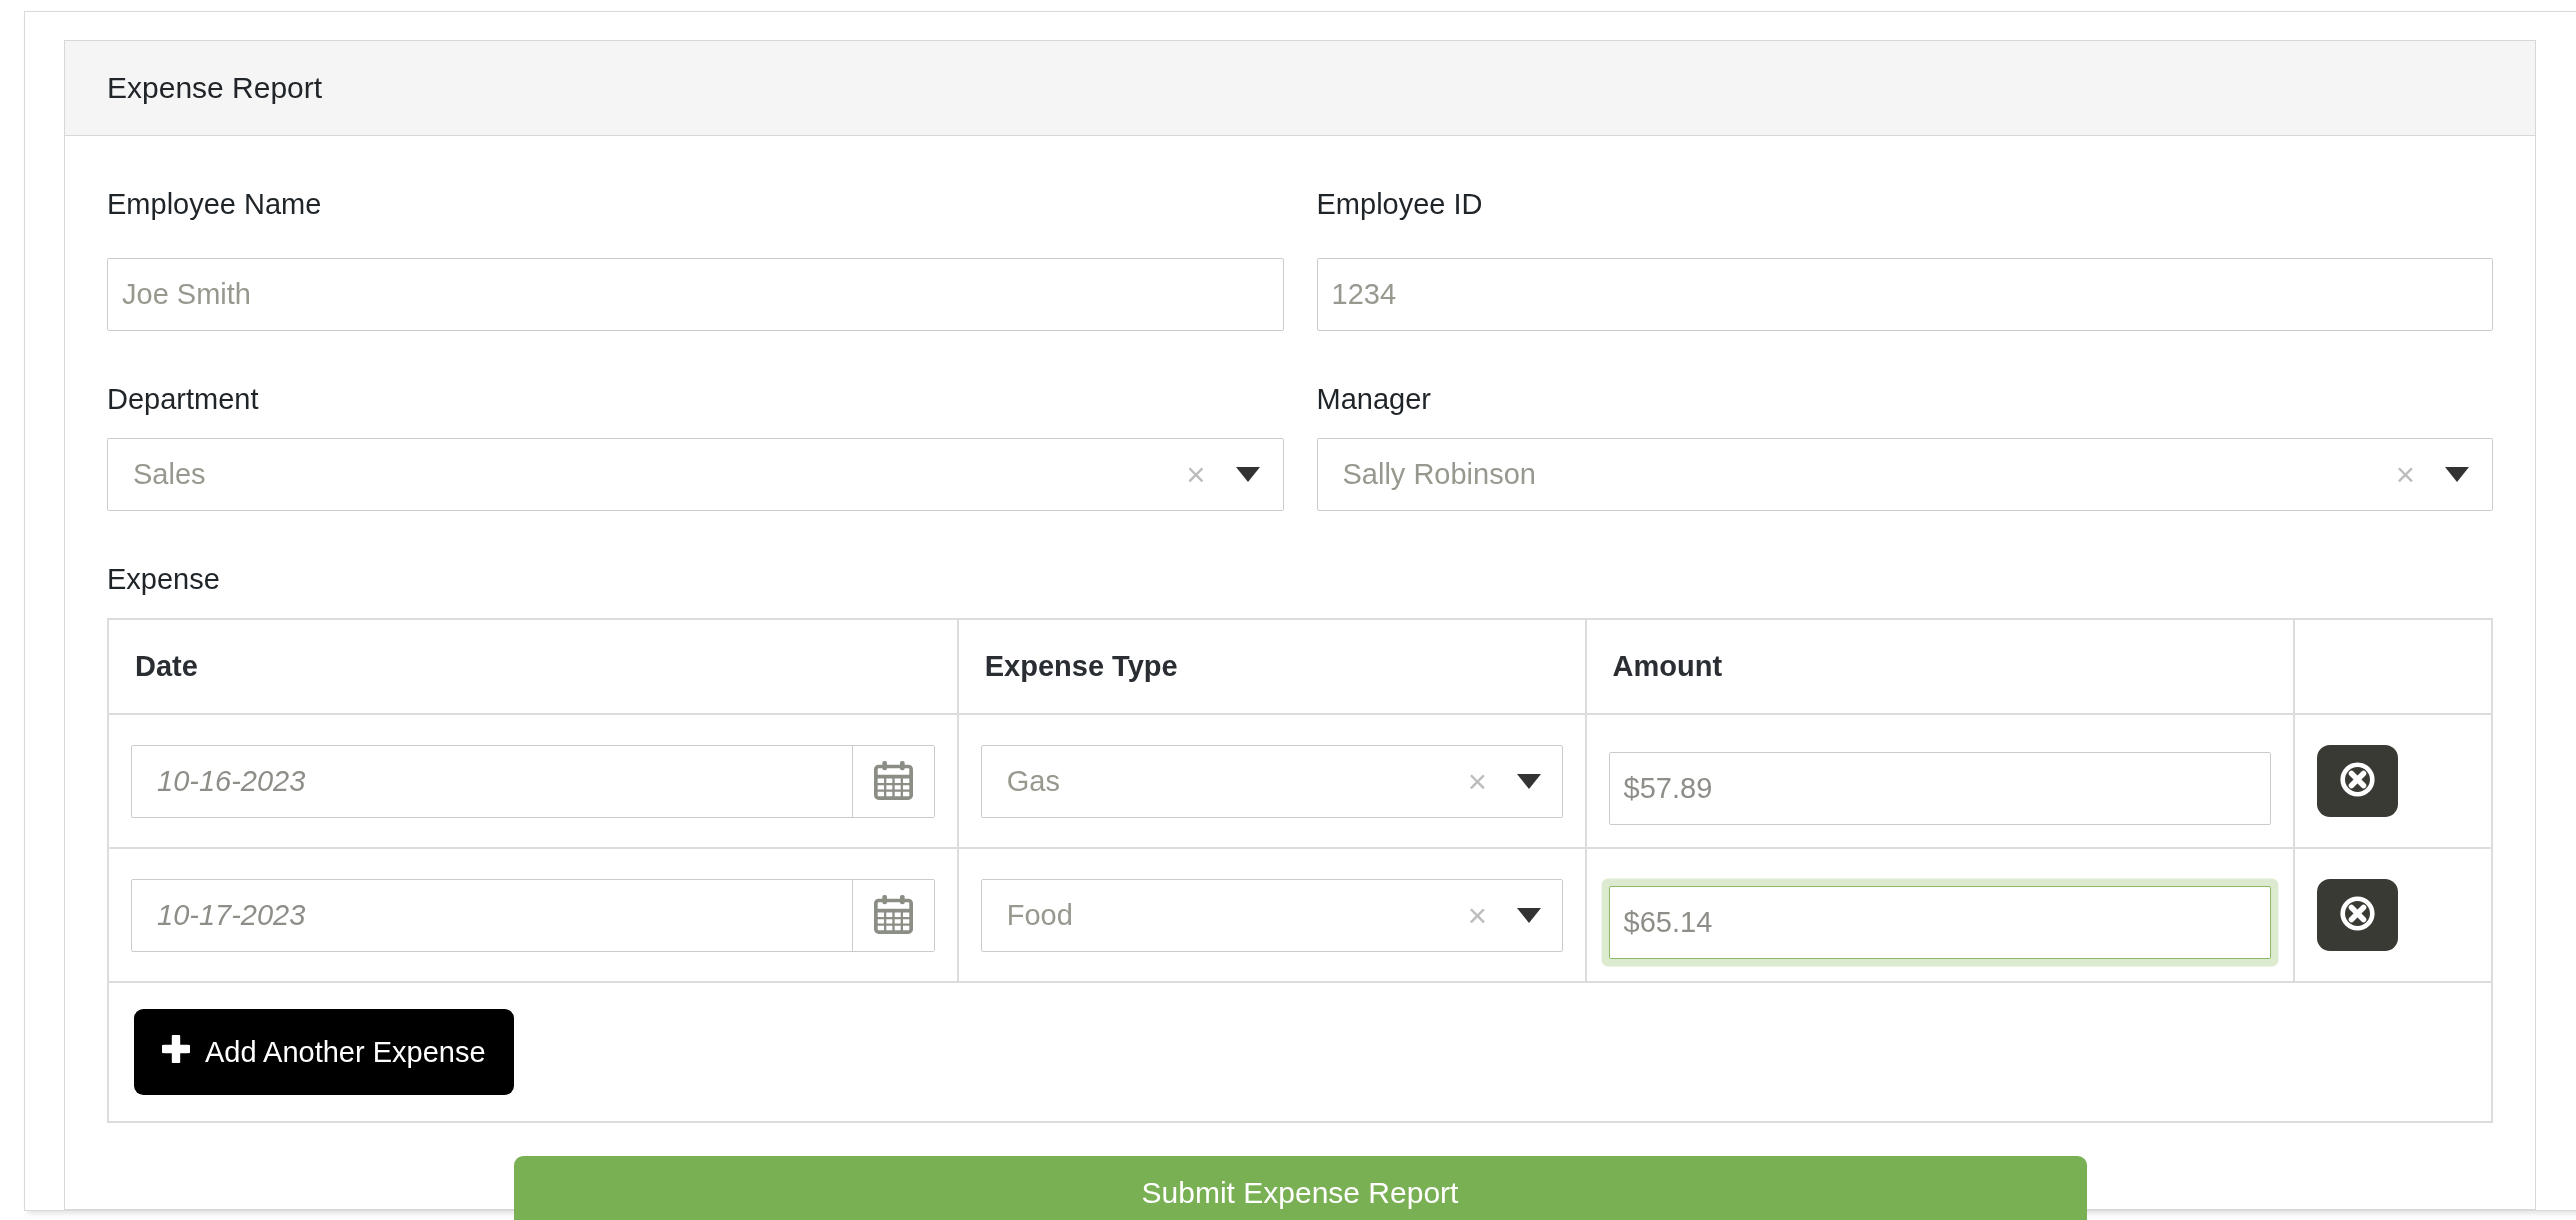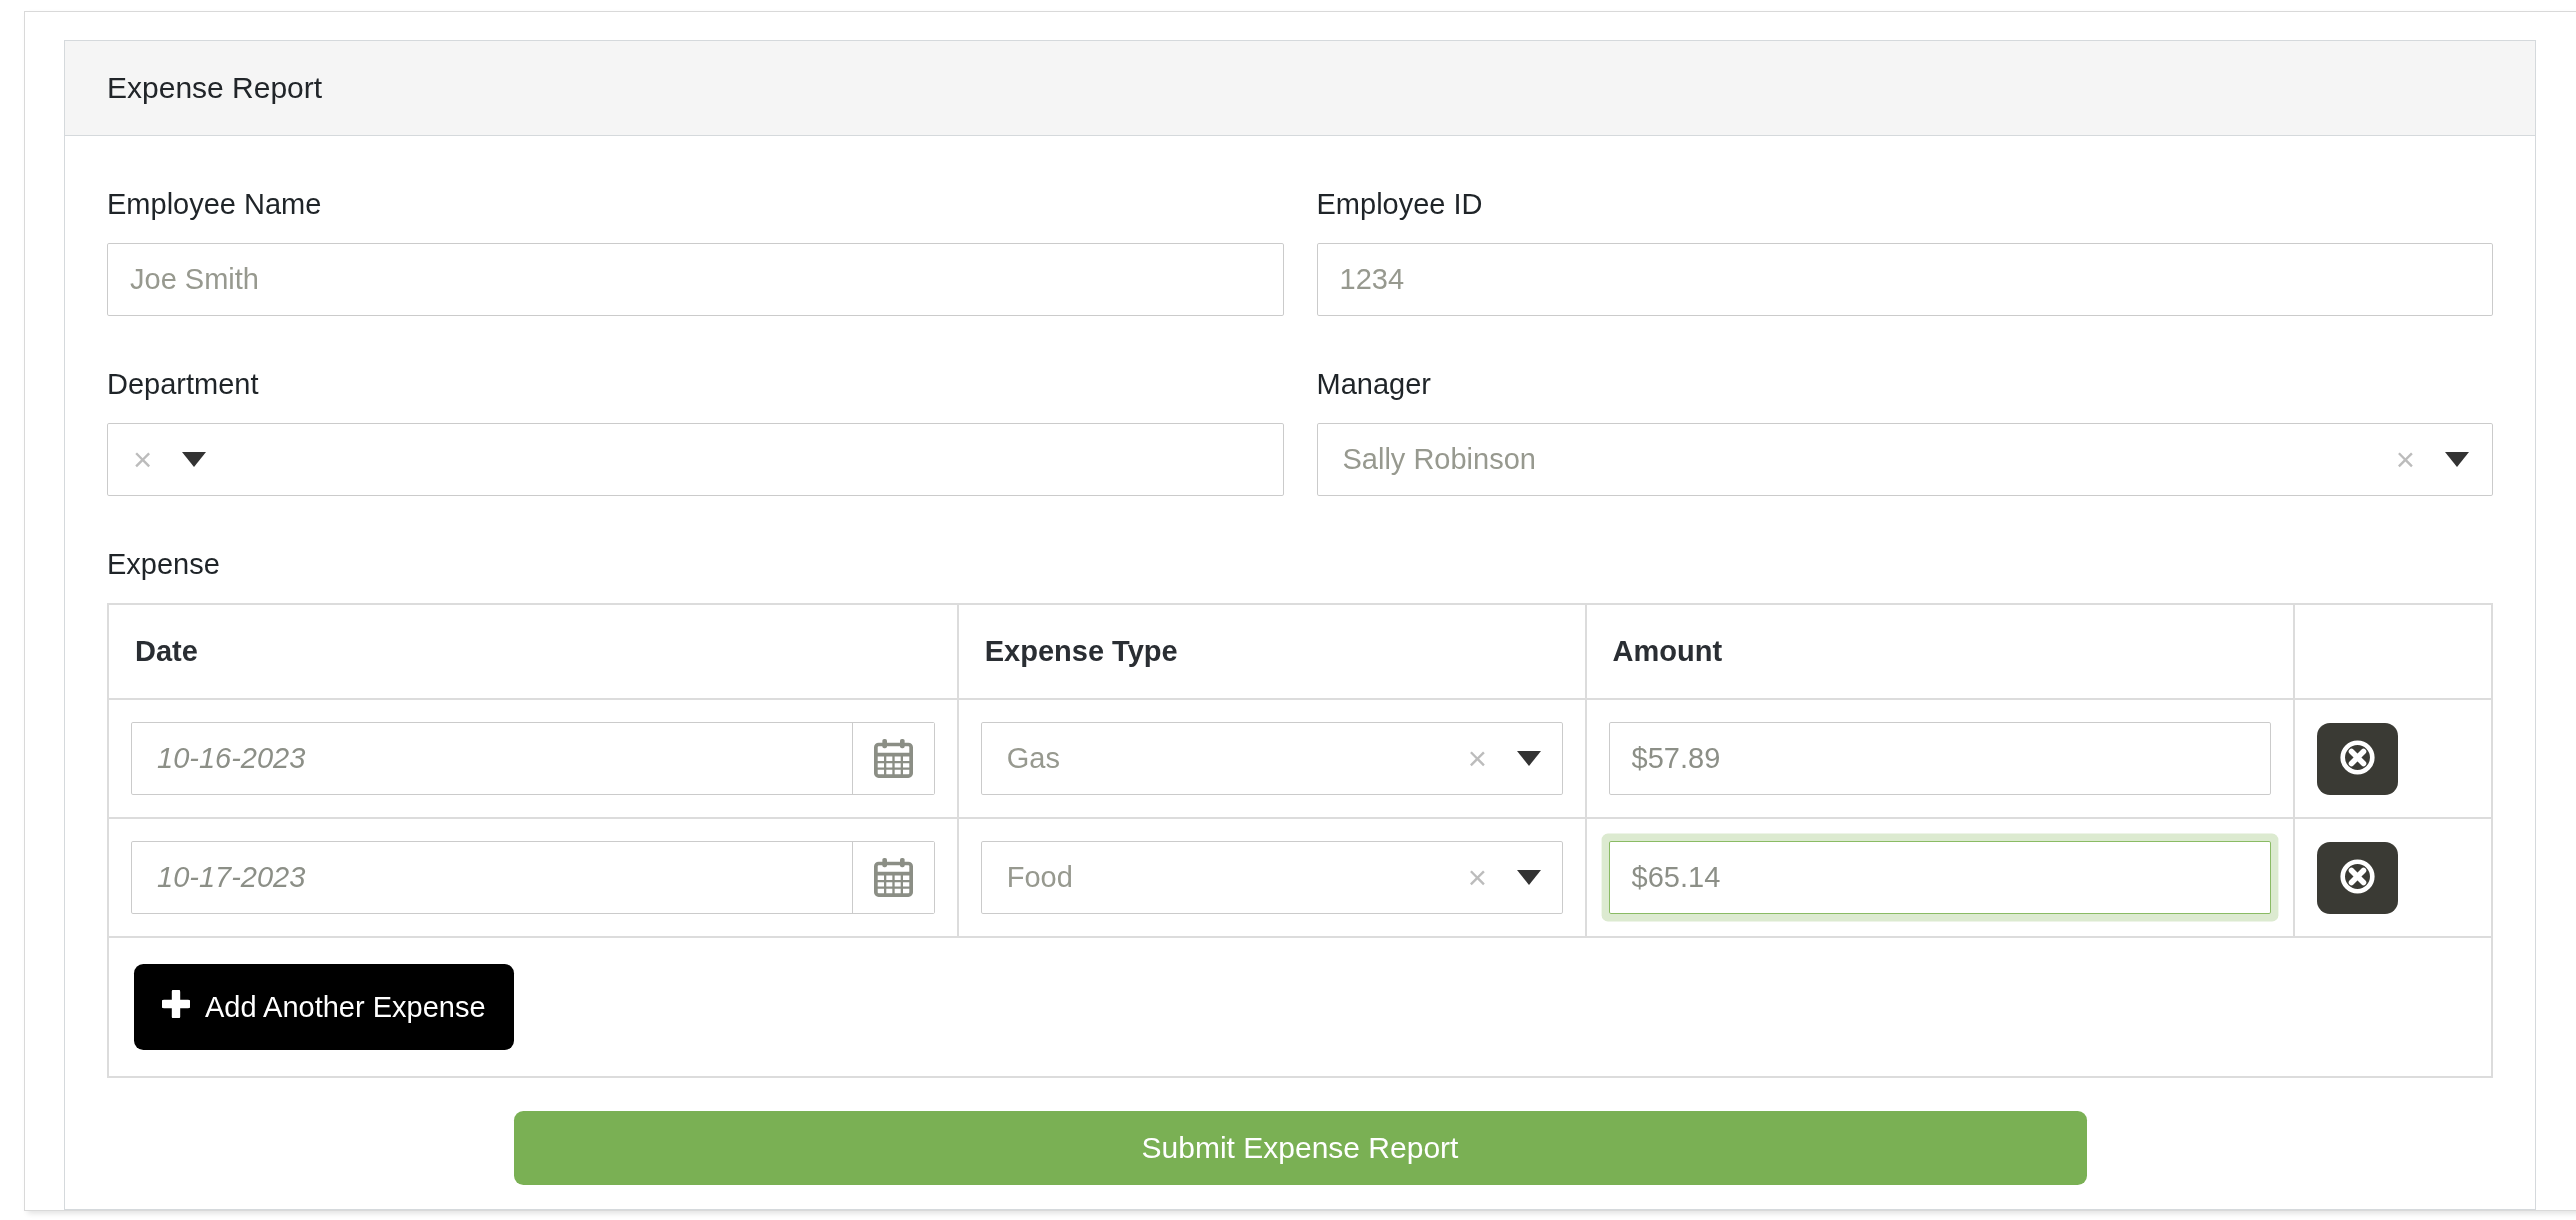--- a/index.html
+++ b/index.html
@@ -29,21 +29,21 @@
   .panel-body { padding: 52px 42px 0 42px; flex: 1 1 auto; }
 
   .form-grid { display: flex; gap: 33px; margin-bottom: 52px; }
   .form-col { flex: 1 1 0; }
 
   .field-label { font-size: 29px; color: #1f2428; margin-bottom: 22px; }
 
   .text-input {
     width: 100%; height: 73px; border: 1.9px solid #cbcbcb; border-radius: 1.9px;
     font-family: "Liberation Sans", "DejaVu Sans", sans-serif;
-    font-size: 29px; color: #55584f; padding: 0 22px; background: #fff; outline: none;
+    font-size: 29px; color: #55584f; padding: 0 14px; background: #fff; outline: none; margin-top: 15px;
   }
   .text-input::placeholder { color: #97998f; opacity: 1; }
 
   .select-box {
     width: 100%; height: 73px; border: 1.9px solid #cbcbcb; border-radius: 1.9px;
     background: #fff; display: flex; align-items: center; padding: 0 23px 0 25px;
     cursor: pointer;
   }
   .select-value { font-size: 29px; color: #97998f; flex: 1 1 auto; }
   .clear-x { font-size: 33px; color: #bcbcbc; margin-right: 30px; line-height: 1; }
@@ -132,20 +132,21 @@
         <div class="form-col">
           <div class="field-label">Employee ID</div>
           <input class="text-input" type="text" placeholder="1234" style="">
         </div>
       </div>
 
       <div class="form-grid">
         <div class="form-col">
           <div class="field-label">Department</div>
           <div class="select-box">
+            <span class="select-value">Sales</span>
             <span class="clear-x">×</span>
             <span class="caret-down"></span>
           </div>
         </div>
         <div class="form-col">
           <div class="field-label">Manager</div>
           <div class="select-box">
             <span class="select-value">Sally Robinson</span>
             <span class="clear-x">×</span>
             <span class="caret-down"></span>

